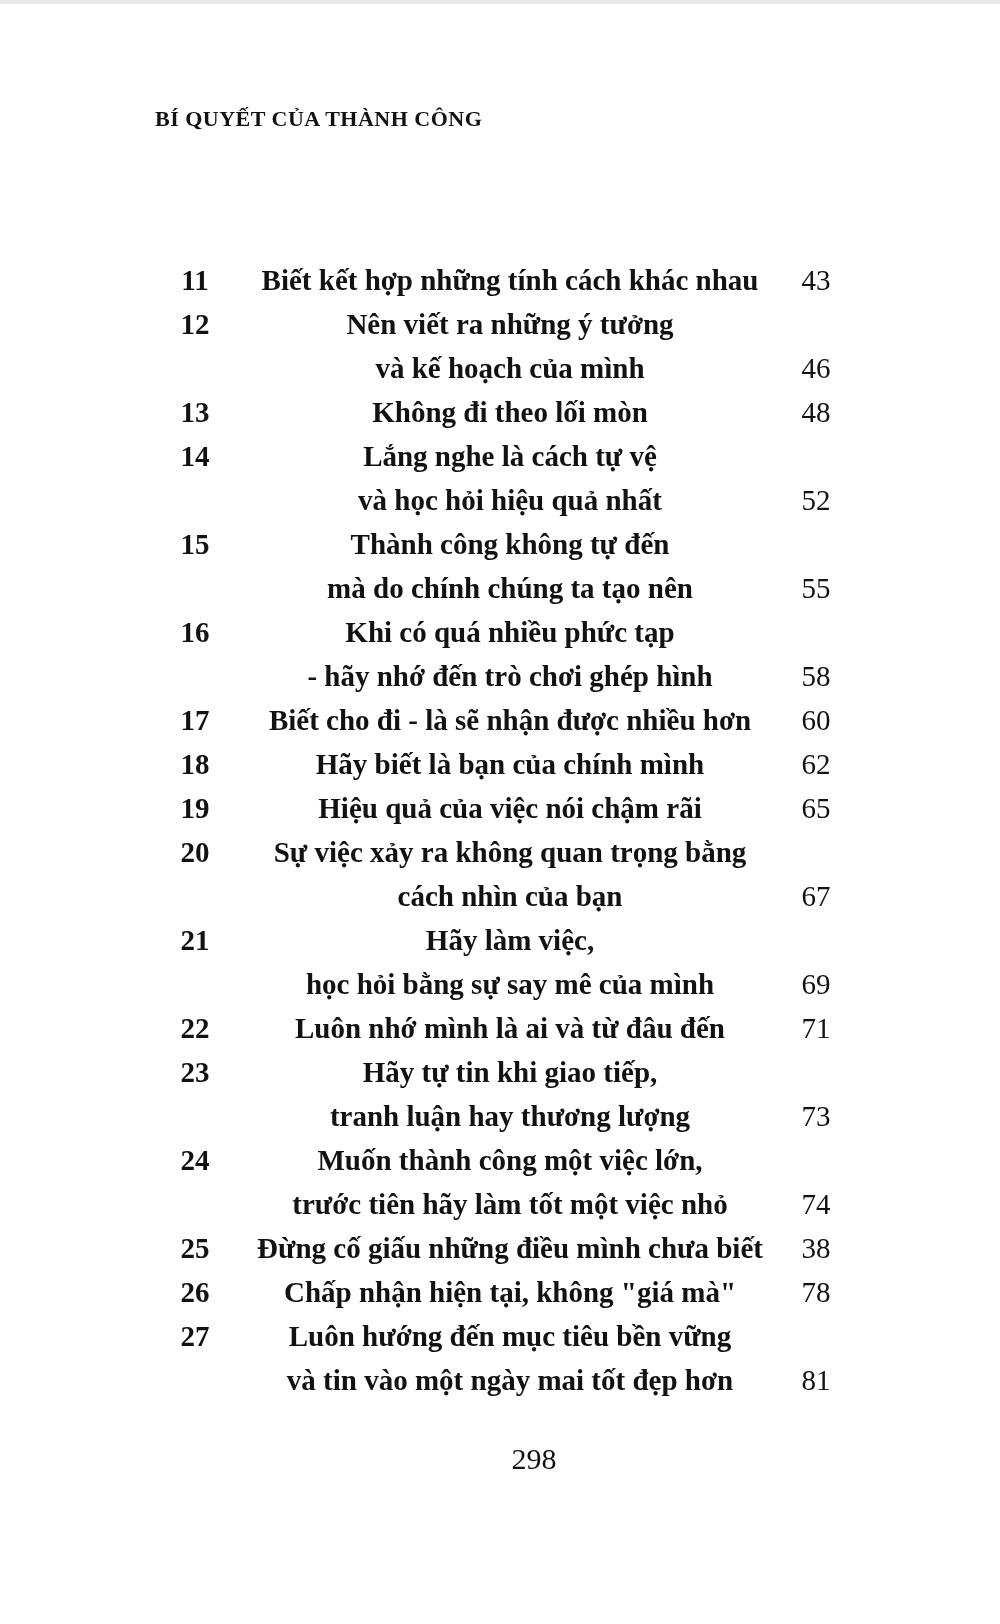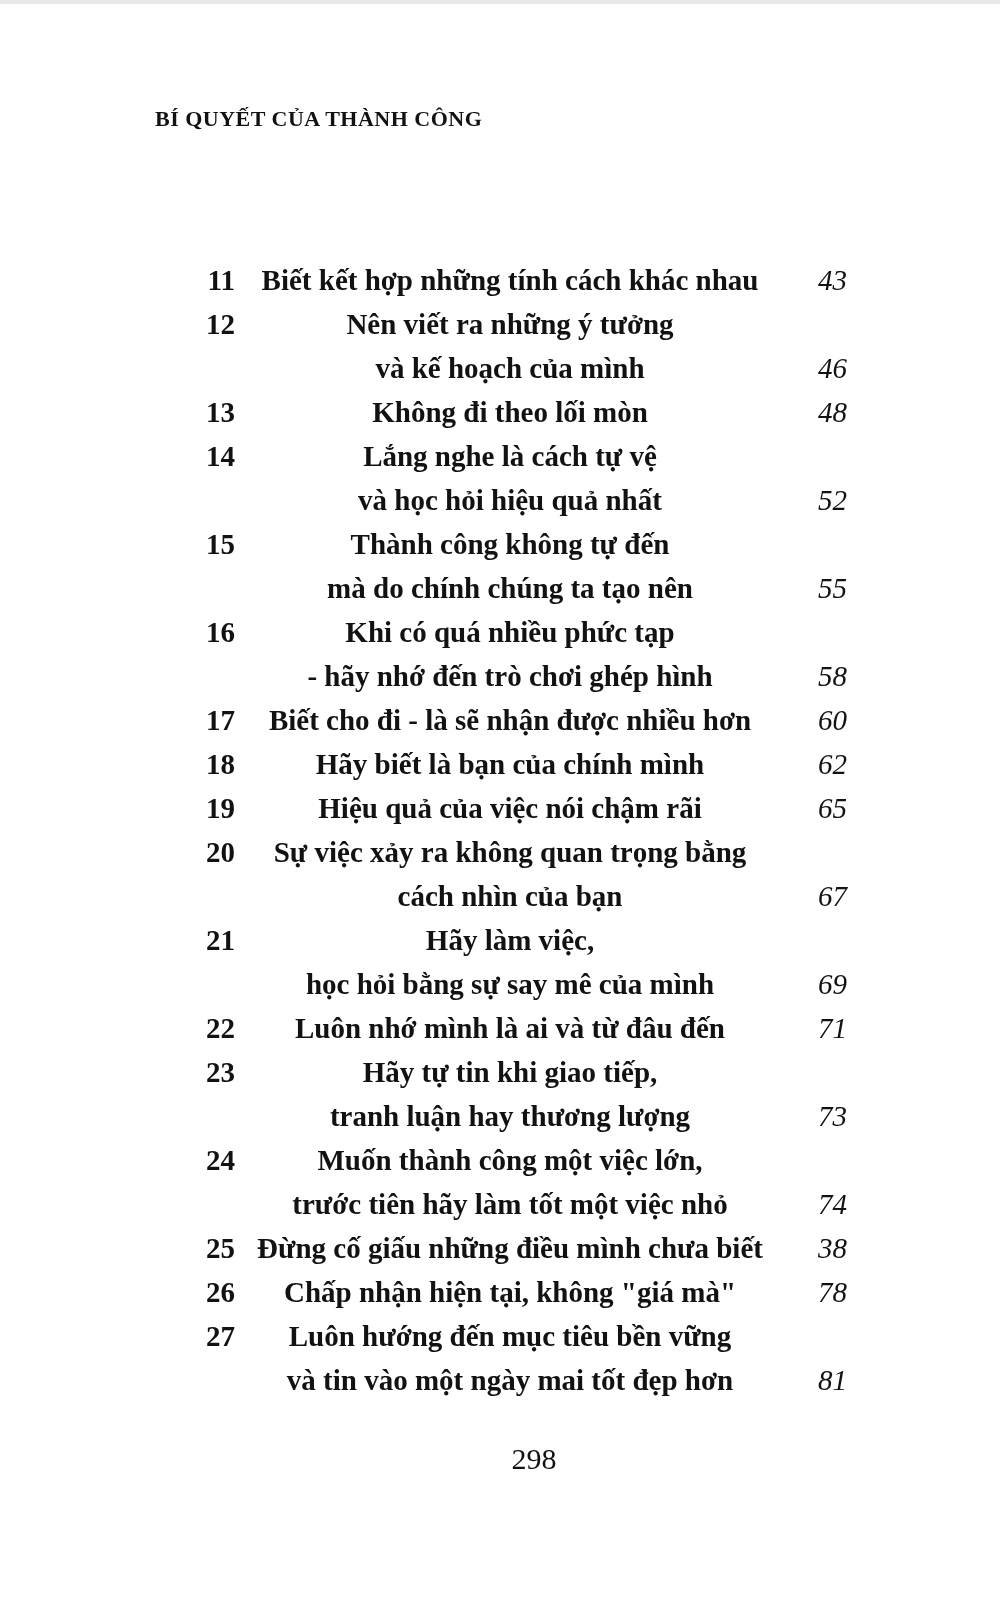--- a/index.html
+++ b/index.html
@@ -36,29 +36,28 @@
     display: grid;
     grid-template-columns: 80px 1fr 62px;
     align-items: baseline;
     line-height: 44px;
     height: 44px;
     font-size: 29px;
     white-space: nowrap;
   }
   .toc-num {
     font-weight: bold;
-    text-align: right;
+    text-align: center;
   }
   .toc-title {
     text-align: center;
     font-weight: bold;
   }
   .toc-page {
-    text-align: right;
-    font-style: italic;
+    text-align: center;
   }
   .folio {
     position: absolute;
     left: 0;
     top: 1438px;
     width: 980px;
     text-align: center;
     font-size: 30px;
     padding-left: 44px;
   }

